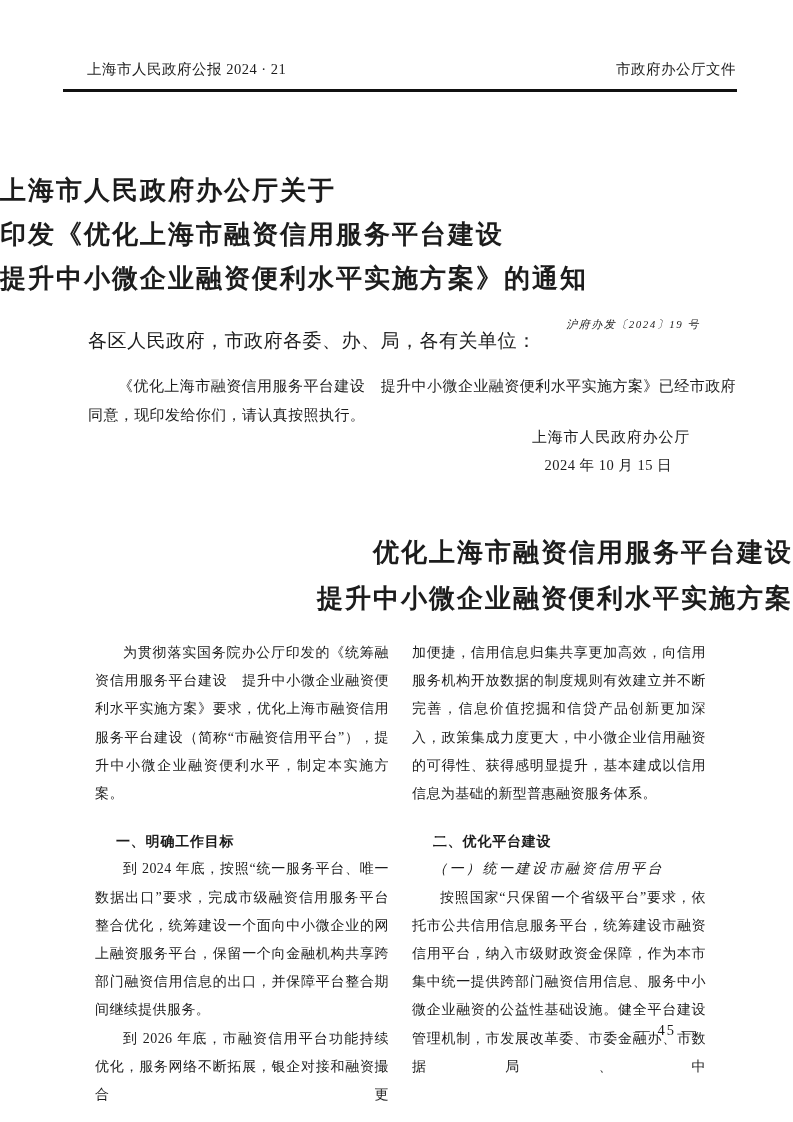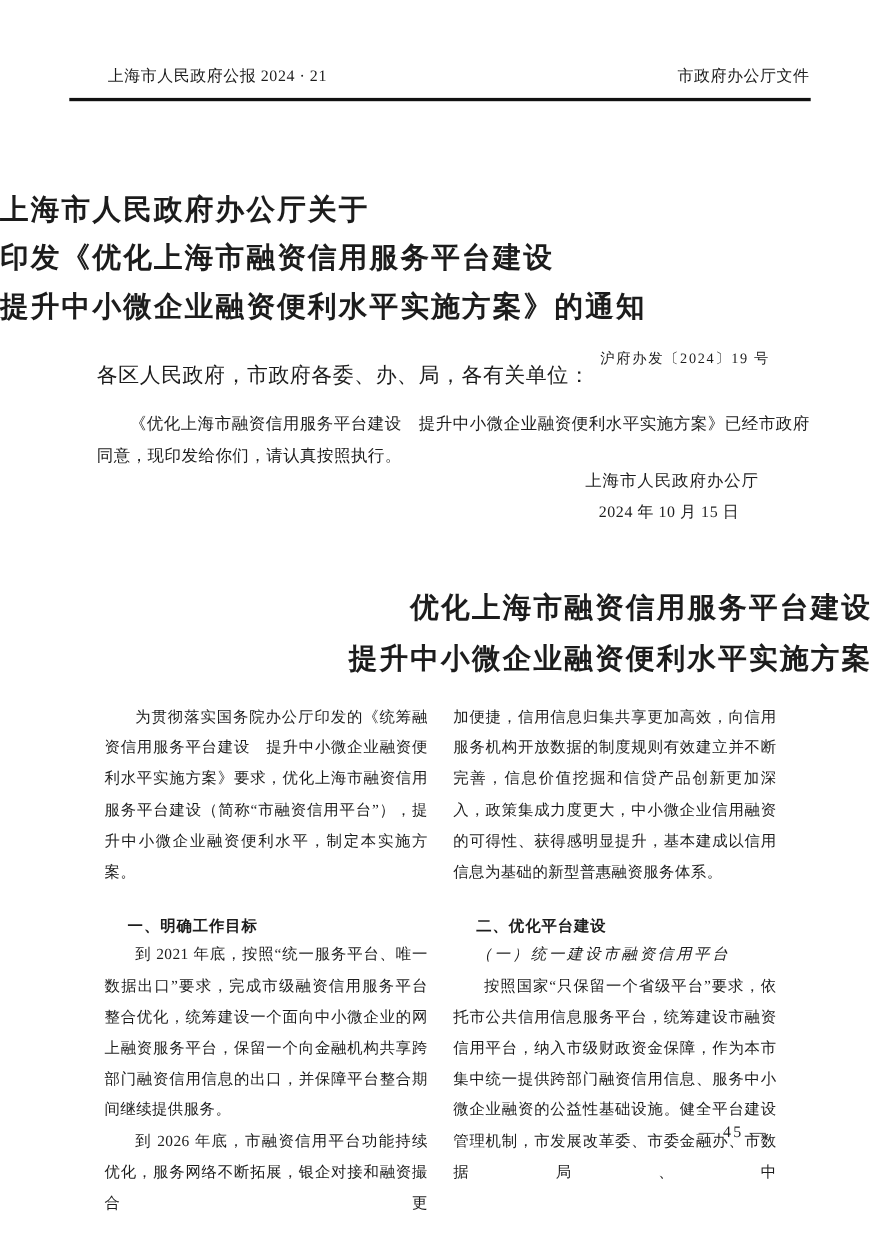--- a/index.html
+++ b/index.html
@@ -10,21 +10,21 @@
     height: 1122px;
     background: #ffffff;
     color: #1c1c1c;
     font-family: "Liberation Serif", "DejaVu Serif", serif;
     overflow: hidden;
   }
 
   
   .hdr-left {
     position: absolute; left: 87px; top: 60px;
-    font-size: 14.5px; letter-spacing: 0.5px; margin-left: 11px;
+    font-size: 14.5px; letter-spacing: 0.5px;
   }
   .hdr-right {
     position: absolute; right: 57px; top: 60px;
     font-size: 14.5px; letter-spacing: 0.5px; text-align: right;
   }
   .hdr-rule {
     position: absolute; left: 63px; right: 56px; top: 89px;
     height: 3px; background: #111;
   }
 
@@ -32,21 +32,22 @@
   .notice-title {
     position: absolute; left: 0; right: 0; top: 169px;
     font-weight: 700;
     font-size: 26px;
     line-height: 44px;
     letter-spacing: 2px;
   }
 
   .doc-number {
     position: absolute; right: 93px; top: 317px;
-    font-size: 13px;
+    font-style: italic;
+    font-size: 11px;
     letter-spacing: 1.5px;
     margin-left: 16px;
   }
 
   .salutation {
     position: absolute; left: 88px; top: 328px;
     font-size: 19px; letter-spacing: 0.5px;
   }
 
   .notice-body {
@@ -138,21 +139,21 @@
   <div class="issue-date">2024 年 10 月 15 日</div>
 
   <div class="plan-title">
     <div>优化上海市融资信用服务平台建设</div>
     <div>提升中小微企业融资便利水平实施方案</div>
   </div>
 
   <div class="col col-left">
     <div class="body-para">为贯彻落实国务院办公厅印发的《统筹融资信用服务平台建设　提升中小微企业融资便利水平实施方案》要求，优化上海市融资信用服务平台建设（简称“市融资信用平台”），提升中小微企业融资便利水平，制定本实施方案。</div>
     <div class="sec-heading">一、明确工作目标</div>
-    <div class="body-para">到 2021 年底，按照“统一服务平台、唯一数据出口”要求，完成市级融资信用服务平台整合优化，统筹建设一个面向中小微企业的网上融资服务平台，保留一个向金融机构共享跨部门融资信用信息的出口，并保障平台整合期间继续提供服务。</div>
+    <div class="body-para">到 2024 年底，按照“统一服务平台、唯一数据出口”要求，完成市级融资信用服务平台整合优化，统筹建设一个面向中小微企业的网上融资服务平台，保留一个向金融机构共享跨部门融资信用信息的出口，并保障平台整合期间继续提供服务。</div>
     <div class="body-para flow-out">到 2026 年底，市融资信用平台功能持续优化，服务网络不断拓展，银企对接和融资撮合更</div>
   </div>
 
   <div class="col col-right">
     <div class="body-para cont">加便捷，信用信息归集共享更加高效，向信用服务机构开放数据的制度规则有效建立并不断完善，信息价值挖掘和信贷产品创新更加深入，政策集成力度更大，中小微企业信用融资的可得性、获得感明显提升，基本建成以信用信息为基础的新型普惠融资服务体系。</div>
     <div class="sec-heading">二、优化平台建设</div>
     <div class="sub-heading">（一）统一建设市融资信用平台</div>
     <div class="body-para flow-out">按照国家“只保留一个省级平台”要求，依托市公共信用信息服务平台，统筹建设市融资信用平台，纳入市级财政资金保障，作为本市集中统一提供跨部门融资信用信息、服务中小微企业融资的公益性基础设施。健全平台建设管理机制，市发展改革委、市委金融办、市数据局、中</div>
   </div>
 

